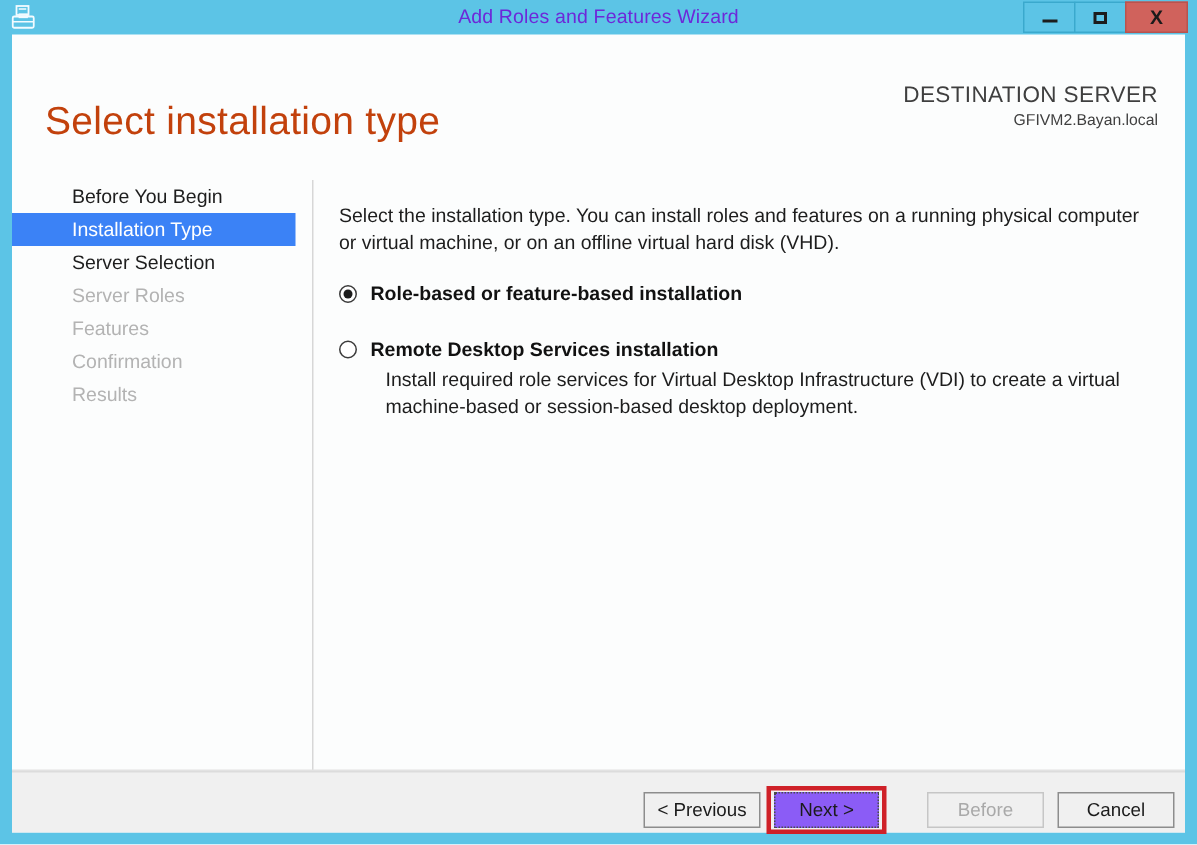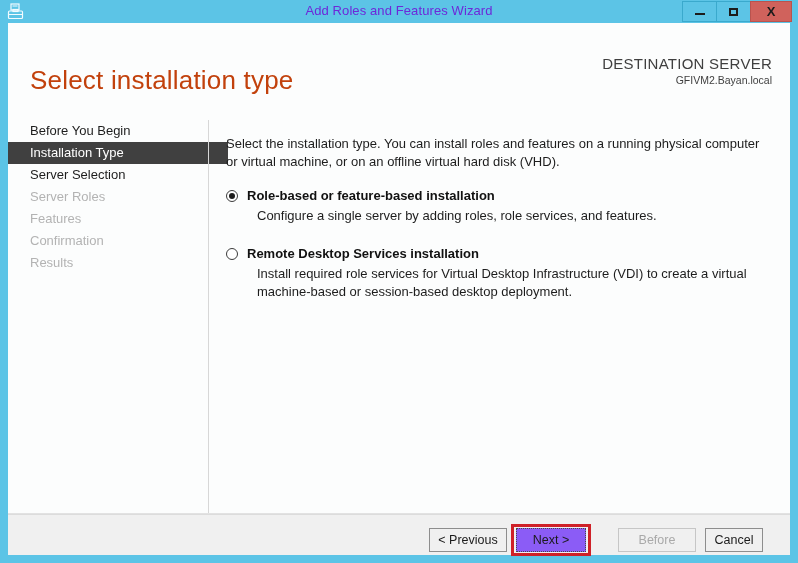--- a/index.html
+++ b/index.html
@@ -118,30 +118,30 @@
   .sidebar {
     position: absolute;
     left: 0;
     top: 97px;
     width: 192px;
     height: 400px;
   }
   .nav-item {
     height: 22px;
     line-height: 22px;
-    padding-left: 22px;
+    padding-left: 40px;
     font-size: 13px;
     color: #1d1d1d;
     white-space: nowrap;
     box-sizing: border-box;
   }
   .nav-item.selected {
-    background: #404040;
+    background: #3b82f6;
     color: #ffffff;
-    width: 220px;
+    width: 189px;
   }
   .nav-item.disabled {
     color: #b3b3b3;
   }
   .sidebar-divider {
     position: absolute;
     left: 200px;
     top: 97px;
     width: 1px;
     height: 400px;
@@ -239,21 +239,21 @@
     border-color: #c6c6c6;
   }
   #btn-previous { left: 421px; width: 78px; }
   #btn-next {
     left: 508px;
     width: 70px;
     border: 1px dotted #4a4a4a;
     background: #8b5cf6;
   }
   #btn-install { left: 610px; width: 78px; }
-  #btn-cancel { left: 697px; width: 58px; }
+  #btn-cancel { left: 697px; width: 78px; }
 
   .next-highlight {
     position: absolute;
     left: 503px;
     top: 9px;
     width: 80px;
     height: 32px;
     border: 3px solid #cf2128;
     box-sizing: border-box;
     pointer-events: none;
@@ -309,21 +309,20 @@
     <div class="sidebar-divider"></div>
 
     <div class="content">
       <p class="intro">Select the installation type. You can install roles and features on a running physical computer or virtual machine, or on an offline virtual hard disk (VHD).</p>
 
       <div class="option-group">
 
         <div class="option">
           <span class="radio checked"></span>
           <span class="option-label">Role-based or feature-based installation</span>
-          <span class="option-desc">Configure a single server by adding roles, role services, and features.</span>
         </div>
 
         <div class="option">
           <span class="radio"></span>
           <span class="option-label">Remote Desktop Services installation</span>
           <span class="option-desc">Install required role services for Virtual Desktop Infrastructure (VDI) to create a virtual machine-based or session-based desktop deployment.</span>
         </div>
 
       </div>
     </div>

